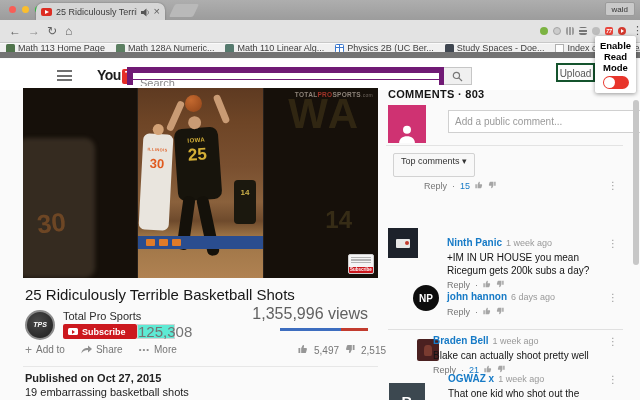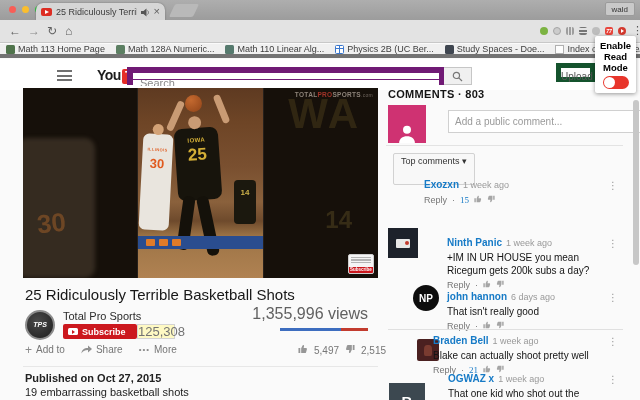--- a/index.html
+++ b/index.html
@@ -34,40 +34,40 @@
   .e2{border-radius:50%;background:#cccccc;border:1px solid #a5a5a5;}
   .e3{background:linear-gradient(90deg,#9e9e9e 30%,transparent 30% 38%,#9e9e9e 38% 62%,transparent 62% 70%,#9e9e9e 70%);}
   .e4{background:repeating-linear-gradient(#757575 0 1.5px,transparent 1.5px 3.2px);}
   .e5{border-radius:50%;background:#bdbdbd;}
   .e6{background:#e8453c;color:#fff;font-size:5px;line-height:8px;text-align:center;font-weight:bold;}
   .e7{border-radius:50%;background:#d3392e;position:relative;}
   .e7:before{content:"";position:absolute;left:3px;top:2px;border-left:3px solid #fff;border-top:2px solid transparent;border-bottom:2px solid transparent;}
   .menu-dots { position:absolute; left:632px; top:4px; font-size:11px; color:#555; }
 
   
-  .bookmarks { position:absolute; top:44px; left:0; right:0; height:14px; background:#f0f0f0; border-bottom:4px solid #737373; display:flex; padding:0 6px; gap:11px; font-size:9px; color:#3d3d3d; white-space:nowrap; overflow:hidden; }
+  .bookmarks { position:absolute; top:44px; left:0; right:0; height:14px; background:#f0f0f0; border-bottom:6px solid #737373; display:flex; padding:0 6px; gap:11px; font-size:9px; color:#3d3d3d; white-space:nowrap; overflow:hidden; }
   .bm { display:flex; align-items:center; gap:3px; }
   .bi { width:9px; height:9px; border-radius:1.5px; flex:none; }
   .b1{background:#50744c;} .b2{background:#5c7f62;} .b3{background:#567a6e;}
   .b4{background:linear-gradient(#3b78ce,#3b78ce) center/7px 1.3px no-repeat,linear-gradient(#3b78ce,#3b78ce) center/1.3px 7px no-repeat,#fff;border:1px solid #3b78ce;}
   .b5{background:#3f4650;}
   .b6{background:#fdfdfd;border:1px solid #b0b0b0;border-radius:0;}
 
   
   .ythead { position:absolute; top:59px; left:0; right:0; height:31px; background:#fff; }
   .hamburger { position:absolute; left:57px; top:70px; width:15px; }
   .hamburger b { display:block; height:2px; background:#707070; margin-bottom:2.5px; }
   .logo { position:absolute; left:97px; top:66px; }
   .logo-you { font-size:14px; font-weight:bold; color:#1d1d1d; letter-spacing:-.5px; }
   .logo-tube { display:inline-block; background:#e52d27; color:#fff; font-size:12px; font-weight:bold; border-radius:2px; padding:0 3px 1px; margin-left:1px; }
   .searchbox { position:absolute; left:127px; top:67px; width:318px; height:18px; border:6px solid #701a75; background:#fff; }
   .searchbox input { width:100%; height:100%; border:none; outline:none; font-size:11px; padding-left:7px; color:#333; font-family:inherit; }
   .searchbox input::placeholder { color:#8a8a8a; }
   .searchbtn { position:absolute; left:444px; top:67px; width:28px; height:18px; background:#f0f0f0; border:1px solid #c6c6c6; border-left:none; display:flex; align-items:center; justify-content:center; }
-  .uploadbtn { position:absolute; left:556px; top:63px; width:39px; height:19px; background:#fcfcfc; border:5px solid #14532d; font-size:10px; color:#555; text-align:center; line-height:17px; }
+  .uploadbtn { position:absolute; left:556px; top:63px; width:39px; height:19px; background:#fcfcfc; border:2px solid #14532d; font-size:10px; color:#555; text-align:center; line-height:17px; }
 
   
   .player { position:absolute; left:23px; top:88px; width:355px; height:190px; background:#16100a; overflow:hidden; }
   .bg-jersey-left { position:absolute; left:-6px; top:50px; width:78px; height:140px; background:rgba(165,140,115,.22); border-radius:10px; filter:blur(2px); }
   .bg-num-left { position:absolute; left:14px; top:120px; font-size:26px; font-weight:bold; color:rgba(215,120,45,.35); transform:rotate(-6deg); }
   .bg-team { position:absolute; right:18px; top:2px; font-size:42px; font-weight:bold; color:rgba(185,155,60,.16); letter-spacing:2px; }
   .bg-num { position:absolute; right:26px; top:118px; font-size:24px; font-weight:bold; color:rgba(200,170,80,.18); }
   .photo { position:absolute; left:115px; top:0; width:125px; height:190px;
     background:linear-gradient(#5e3a21 0%,#6e4526 18%,#7a5030 42%,#8a613c 60%,#6e4a2c 70%,#9d7446 78%,#b08252 100%);
     box-shadow:0 0 0 1px rgba(255,255,255,.07); }
@@ -97,63 +97,63 @@
   .sub-badge .strip { position:absolute; left:0; right:0; bottom:0; height:6px; background:#cc181e; color:#fff; font-size:4.5px; line-height:6px; text-align:center; font-weight:bold; }
 
   
   .v-title { position:absolute; left:25px; top:286px; width:350px; font-size:15px; color:#171717; }
   .ch-avatar { position:absolute; left:25px; top:310px; width:30px; height:30px; border-radius:50%; background:radial-gradient(circle at 40% 35%,#4a4a4a,#1d1d1d); border:2px solid #8d8d8d; color:#fff; font-size:7px; font-weight:bold; font-style:italic; text-align:center; line-height:26px; }
   .ch-name { position:absolute; left:63px; top:310px; font-size:11px; color:#2c2c2c; }
   .subscribe-btn { position:absolute; left:63px; top:324px; width:74px; height:15px; background:#cc181e; border-radius:2px; display:flex; align-items:center; gap:4px; padding:0 5px; }
   .sub-play { width:10px; height:7px; background:#fff; border-radius:1.5px; position:relative; flex:none; }
   .sub-play:before { content:""; position:absolute; left:3.5px; top:1.5px; border-left:3.5px solid #cc181e; border-top:2px solid transparent; border-bottom:2px solid transparent; }
   .subscribe-btn span { color:#fff; font-size:9px; font-weight:bold; }
-  .sub-count { position:absolute; left:137px; top:324px; width:38px; height:15px; border:1px solid #d3d3d3; background:#fef9c3; color:#737373; font-size:13px; text-align:left; line-height:13px; }
+  .sub-count { position:absolute; left:137px; top:324px; width:38px; height:15px; border:1px solid #d3d3d3; background:#5eead4; color:#737373; font-size:15px; text-align:left; line-height:13px; }
   .views { position:absolute; left:180px; top:305px; width:188px; text-align:right; font-size:16px; color:#616161; }
   .sentiment { position:absolute; left:280px; top:328px; width:88px; height:3px; display:flex; }
   .bar-blue { background:#3d6dbf; width:61px; } .bar-red { background:#c23b2e; width:27px; }
   .action-row { position:absolute; left:25px; top:344px; display:flex; gap:16px; align-items:center; font-size:10px; color:#767676; }
   .action { display:flex; align-items:center; gap:4px; }
   .act-plus { font-size:12px; color:#8a8a8a; line-height:10px; }
   .act-dots { font-size:8px; color:#8a8a8a; letter-spacing:1px; }
   .rate-row { position:absolute; left:298px; top:344px; display:flex; gap:6px; align-items:center; font-size:10px; color:#767676; }
   .thumb-down svg { transform:rotate(180deg); }
   .info-divider { position:absolute; left:23px; top:366px; width:355px; height:1px; background:#e7e7e7; }
   .published { position:absolute; left:25px; top:372px; font-size:11px; font-weight:bold; color:#222; }
   .v-desc { position:absolute; left:25px; top:386px; font-size:11px; color:#222; }
 
   
   .cm-heading { position:absolute; left:388px; top:88px; font-size:11px; font-weight:bold; color:#141414; letter-spacing:.3px; }
   .composer-avatar { position:absolute; left:388px; top:105px; width:38px; height:38px; background:#cf3272; display:flex; align-items:flex-end; justify-content:center; overflow:hidden; }
   .composer-input { position:absolute; left:448px; top:110px; width:196px; height:23px; border:1px solid #d0d0d0; background:#fff; }
   .composer-input input { width:100%; height:100%; border:none; outline:none; font-size:10px; padding-left:6px; font-family:inherit; color:#333; }
   .composer-input input::placeholder { color:#9a9a9a; }
   .cm-divider { position:absolute; left:386px; top:145px; width:237px; height:1px; background:#e3e3e3; }
-  .sort-btn { position:absolute; left:393px; top:153px; height:32px; padding:0 7px; background:#f8f8f8; border:1px solid #d2d2d2; border-radius:2px; font-size:9px; color:#333; line-height:14px;text-align:center; }
+  .sort-btn { position:absolute; left:393px; top:153px; height:24px; padding:0 7px; background:#f8f8f8; border:1px solid #d2d2d2; border-radius:2px; font-size:9px; color:#333; line-height:14px;text-align:center; }
 
   .comment { position:absolute; left:388px; width:236px; }
   .c0{top:178px;} .c1{top:236px;} .c2{top:290px;} .c3{top:334px;} .c4{top:372px;}
   .thread-sep { position:absolute; left:388px; top:329px; width:235px; height:1px; background:#e0e0e0; }
   .cm-avatar { position:absolute; display:flex; align-items:center; justify-content:center; color:#fff; font-weight:bold;margin-top:48px; }
   .av0 { left:0; top:2px; width:30px; height:30px; background:#1d222b; }
   .av0 i { width:14px; height:9px; background:#e8e8e8; border-radius:1px; display:block; position:relative; }
   .av0 i:after { content:""; position:absolute; right:1px; top:2px; width:4px; height:4px; background:#c23b2e; border-radius:50%; }
   .av1 { left:25px; top:1px; width:26px; height:26px; border-radius:50%; background:#0d0d0d; font-size:10px; }
   .av2 { left:29px; top:1px; width:22px; height:22px; background:#4a2020; border-radius:2px; }
   .av2 i { width:8px; height:11px; background:#7a3b30; border-radius:40% 40% 20% 20%; display:block; }
   .av3 { left:1px; top:1px; width:36px; height:36px; background:#3c4850; font-size:15px; }
   .av4 { left:33px; top:2px; width:20px; height:20px; border-radius:50%; background:#26211c; }
   .cm-body { margin-right:16px; }
   .mb0 { margin-left:36px; } .mb1 { margin-left:59px; } .mb2 { margin-left:59px; } .mb3 { margin-left:45px; } .mb4 { margin-left:60px; }
   .cm-namerow { font-size:10px; line-height:13px; }
   .cm-author { color:#167ac6; font-weight:bold; }
   .cm-time { color:#999; font-size:9px; margin-left:4px; }
   .cm-text { font-size:10px; line-height:13px; color:#141414; margin-top:1px; }
   .cm-replyrow { margin-top:3px; font-size:9px; color:#767676; display:flex; align-items:center; gap:5px; line-height:11px; }
-  .cm-count { color:#167ac6;font-family:Liberation Serif, serif; }
+  .cm-count { color:#167ac6; }
   .view-replies { margin-top:4px; font-size:10px; font-weight:bold; color:#167ac6; line-height:12px; }
   .vr-chevron { font-size:8px; font-weight:normal; }
   .cm-menu { position:absolute; right:6px; top:2px; font-size:10px; color:#999; }
   .clap { display:inline-block; width:8px; height:8px; border-radius:50% 50% 40% 40%; background:#d9a066; margin-left:1px; vertical-align:-1px; box-shadow:inset -1px -1px 0 #b5804a; }
 
   
   .readmode { position:absolute; left:595px; top:36px; width:41px; background:#fff; box-shadow:0 1px 4px rgba(0,0,0,.4); z-index:50; text-align:center; padding:4px 2px 3px; border-radius:2px; }
   .readmode .l { font-size:9.5px; font-weight:bold; color:#000; line-height:11px; }
   .toggle { margin:3px auto 1px; width:26px; height:13px; background:#e8352b; border-radius:7px; position:relative; }
   .knob { position:absolute; left:1px; top:1px; width:11px; height:11px; background:#fff; border-radius:50%; }
@@ -342,21 +342,20 @@
   </div>
   <div class="cm-divider"></div>
   <div class="sort-btn"><span>Top comments</span> <span>▾</span></div>
 
   <div class="comment c0">
     <div class="cm-avatar av0">
         <i></i>
       </div>
     <span class="cm-menu">⋮</span>
     <div class="cm-body mb0">
-      <div class="cm-namerow"><span class="cm-author">Exozxn</span><span class="cm-time">1 week ago</span></div>
       <div class="cm-replyrow">
         <span>Reply</span>
           <span>·</span>
         <span class="cm-count">15</span>
         <span><svg width="8" height="8" viewBox="0 0 11 11">
               <path d="M.5 4.5h2V10h-2zM3.5 10h4.2c.6 0 1.1-.4 1.2-1l.9-3.1c.2-.7-.3-1.4-1.1-1.4H6.2l.5-2.4c.1-.5-.2-1-.8-1.1-.4 0-.8.2-.9.6L3.5 4.8z" fill="#a5a5a5"></path>
             </svg></span>
         <span class="thumb-down"><svg width="8" height="8" viewBox="0 0 11 11">
               <path d="M.5 4.5h2V10h-2zM3.5 10h4.2c.6 0 1.1-.4 1.2-1l.9-3.1c.2-.7-.3-1.4-1.1-1.4H6.2l.5-2.4c.1-.5-.2-1-.8-1.1-.4 0-.8.2-.9.6L3.5 4.8z" fill="#a5a5a5"></path>
             </svg></span>
@@ -383,21 +382,20 @@
     </div>
   </div>
 
   <div class="comment c2">
     <div class="cm-avatar av2">
         <i></i>
       </div>
     <span class="cm-menu">⋮</span>
     <div class="cm-body mb2">
       <div class="cm-namerow"><span class="cm-author">john hannon</span><span class="cm-time">6 days ago</span></div>
-      <div class="cm-text">That isn't really good</div>
       <div class="cm-replyrow">
         <span>Reply</span>
           <span>·</span>
         <span><svg width="8" height="8" viewBox="0 0 11 11">
               <path d="M.5 4.5h2V10h-2zM3.5 10h4.2c.6 0 1.1-.4 1.2-1l.9-3.1c.2-.7-.3-1.4-1.1-1.4H6.2l.5-2.4c.1-.5-.2-1-.8-1.1-.4 0-.8.2-.9.6L3.5 4.8z" fill="#a5a5a5"></path>
             </svg></span>
         <span class="thumb-down"><svg width="8" height="8" viewBox="0 0 11 11">
               <path d="M.5 4.5h2V10h-2zM3.5 10h4.2c.6 0 1.1-.4 1.2-1l.9-3.1c.2-.7-.3-1.4-1.1-1.4H6.2l.5-2.4c.1-.5-.2-1-.8-1.1-.4 0-.8.2-.9.6L3.5 4.8z" fill="#a5a5a5"></path>
             </svg></span>
       </div>

